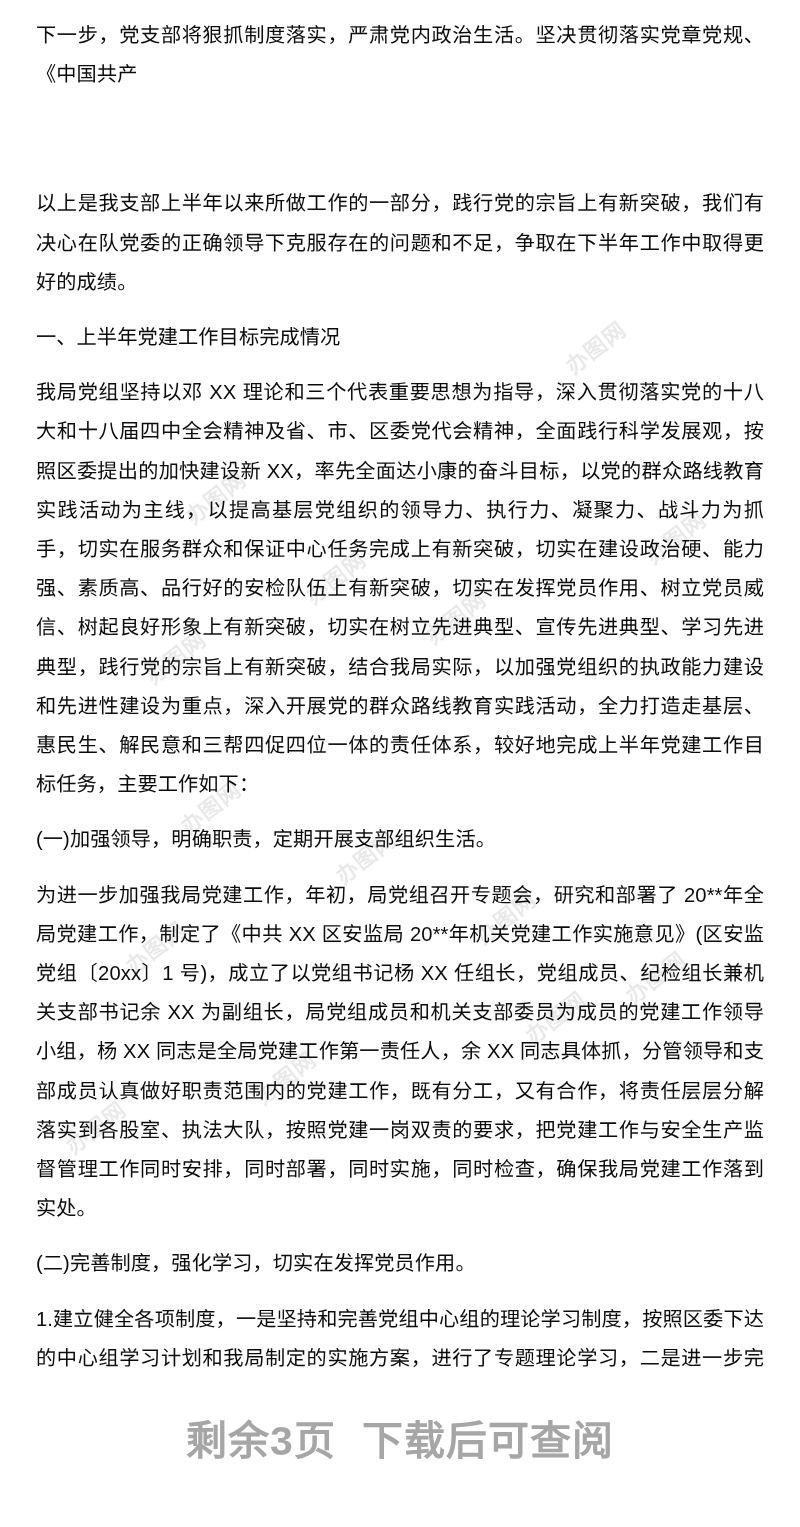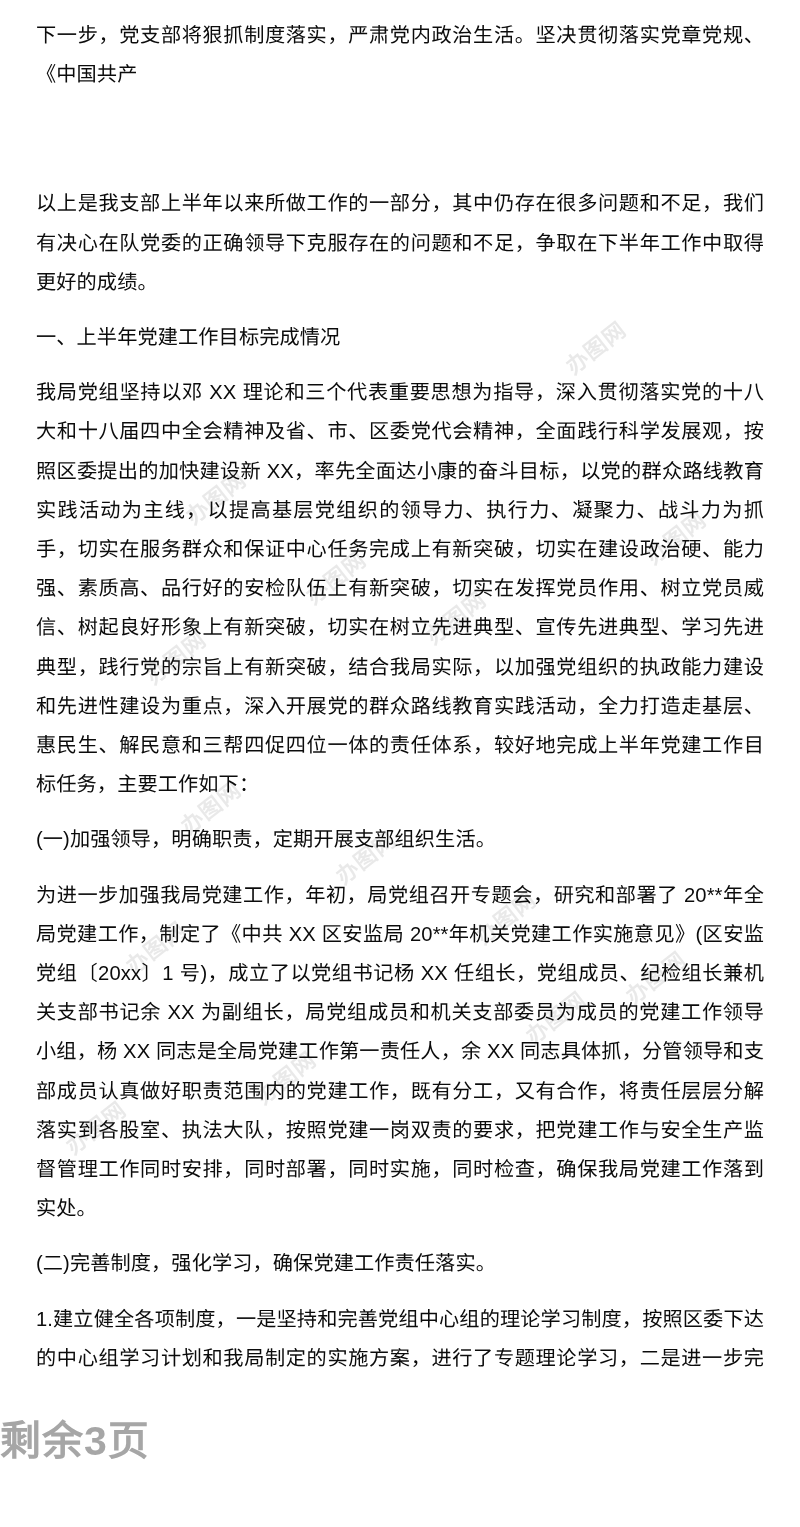--- a/index.html
+++ b/index.html
@@ -81,20 +81,21 @@
 
   
   .footer-prompt {
     position: absolute;
     left: 0;
     right: 0;
     bottom: 0;
     height: 157px;
     display: flex;
     align-items: center;
+    justify-content: center;
     z-index: 3;
     background: #ffffff;
   }
   .footer-prompt .prompt-text {
     color: #a6a6a6;
     font-size: 41px;
     font-weight: 700;
     letter-spacing: 1px;
     font-family: "Liberation Sans", "DejaVu Sans", sans-serif;
     white-space: nowrap;
@@ -127,29 +128,30 @@
     <span class="wm" style="left:60px;   top:1110px;">办图网</span>
   </div>
 
   <div class="doc-body">
 
 
     <p class="para">下一步，党支部将狠抓制度落实，严肃党内政治生活。坚决贯彻落实党章党规、《中国共产</p>
 
     <div class="page-gap"></div>
 
-    <p class="para">以上是我支部上半年以来所做工作的一部分，其中仍存在很多问题和不足，我们有决心在队党委的正确领导下克服存在的问题和不足，争取在下半年工作中取得更好的成绩。</p>
+    <p class="para">以上是我支部上半年以来所做工作的一部分，践行党的宗旨上有新突破，我们有决心在队党委的正确领导下克服存在的问题和不足，争取在下半年工作中取得更好的成绩。</p>
     <p class="para">一、上半年党建工作目标完成情况</p>
     <p class="para">我局党组坚持以邓 XX 理论和三个代表重要思想为指导，深入贯彻落实党的十八大和十八届四中全会精神及省、市、区委党代会精神，全面践行科学发展观，按照区委提出的加快建设新 XX，率先全面达小康的奋斗目标，以党的群众路线教育实践活动为主线，以提高基层党组织的领导力、执行力、凝聚力、战斗力为抓手，切实在服务群众和保证中心任务完成上有新突破，切实在建设政治硬、能力强、素质高、品行好的安检队伍上有新突破，切实在发挥党员作用、树立党员威信、树起良好形象上有新突破，切实在树立先进典型、宣传先进典型、学习先进典型，践行党的宗旨上有新突破，结合我局实际，以加强党组织的执政能力建设和先进性建设为重点，深入开展党的群众路线教育实践活动，全力打造走基层、惠民生、解民意和三帮四促四位一体的责任体系，较好地完成上半年党建工作目标任务，主要工作如下：</p>
     <p class="para">(一)加强领导，明确职责，定期开展支部组织生活。</p>
     <p class="para">为进一步加强我局党建工作，年初，局党组召开专题会，研究和部署了 20**年全局党建工作，制定了《中共 XX 区安监局 20**年机关党建工作实施意见》(区安监党组〔20xx〕1 号)，成立了以党组书记杨 XX 任组长，党组成员、纪检组长兼机关支部书记余 XX 为副组长，局党组成员和机关支部委员为成员的党建工作领导小组，杨 XX 同志是全局党建工作第一责任人，余 XX 同志具体抓，分管领导和支部成员认真做好职责范围内的党建工作，既有分工，又有合作，将责任层层分解落实到各股室、执法大队，按照党建一岗双责的要求，把党建工作与安全生产监督管理工作同时安排，同时部署，同时实施，同时检查，确保我局党建工作落到实处。</p>
-    <p class="para">(二)完善制度，强化学习，确保党建工作责任落实。</p>
+    <p class="para">(二)完善制度，强化学习，切实在发挥党员作用。</p>
     <p class="para">1.建立健全各项制度，一是坚持和完善党组中心组的理论学习制度，按照区委下达的中心组学习计划和我局制定的实施方案，进行了专题理论学习，二是进一步完善支部政治理论、业务知识学习和廉政学习制度，定期开展支部组织生活，组织全局党员学习党的方针政策，重点是党的十八大和十八届四中全会精神及省、市、区委党代会精神;三是抓好每月廉政教育学习，学习《廉政准则》和正反两方面典型事例;四是深入开展党的群众路线教育实践活动专题学习，系统学习。要求学习有计划、有记录、有总结、有;全年共上报学习体会三篇;五是抓好机关支部服务型基层党组织的学习，查问题、抓典型，确保服务型基层党组织活动的顺利开展。</p>
 
   </div>
 
   <div class="footer-prompt">
     <div class="prompt-text">
       <span>剩余3页</span>
+      <span>下载后可查阅</span>
     </div>
   </div>
 
 </div>
 
 </body></html>

